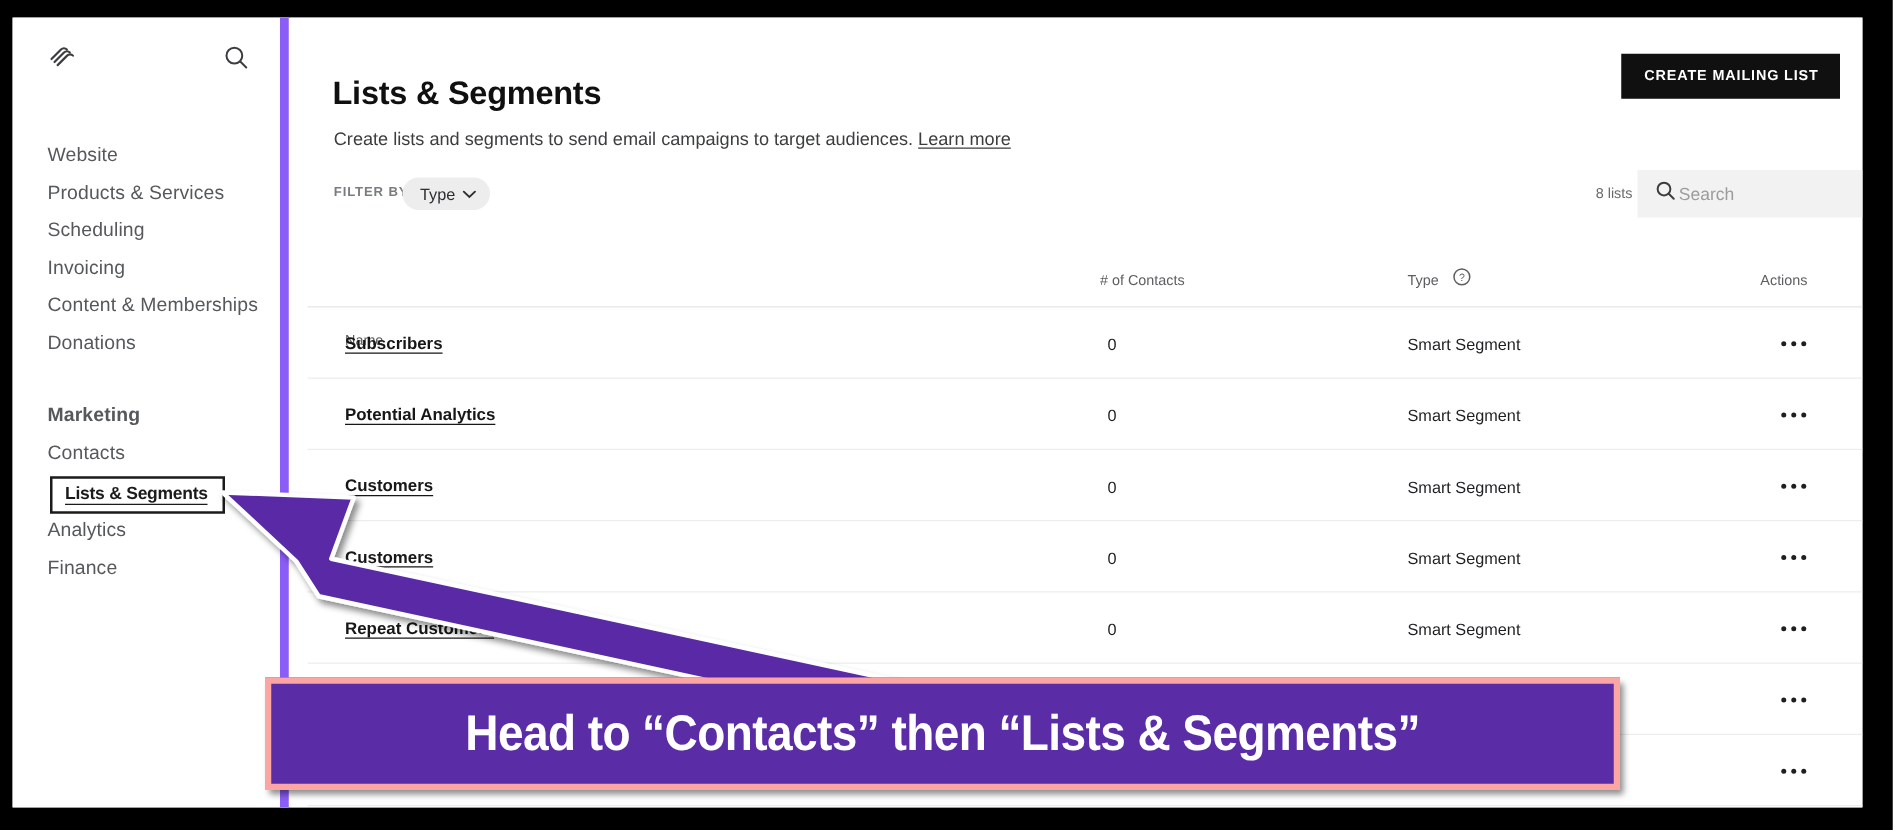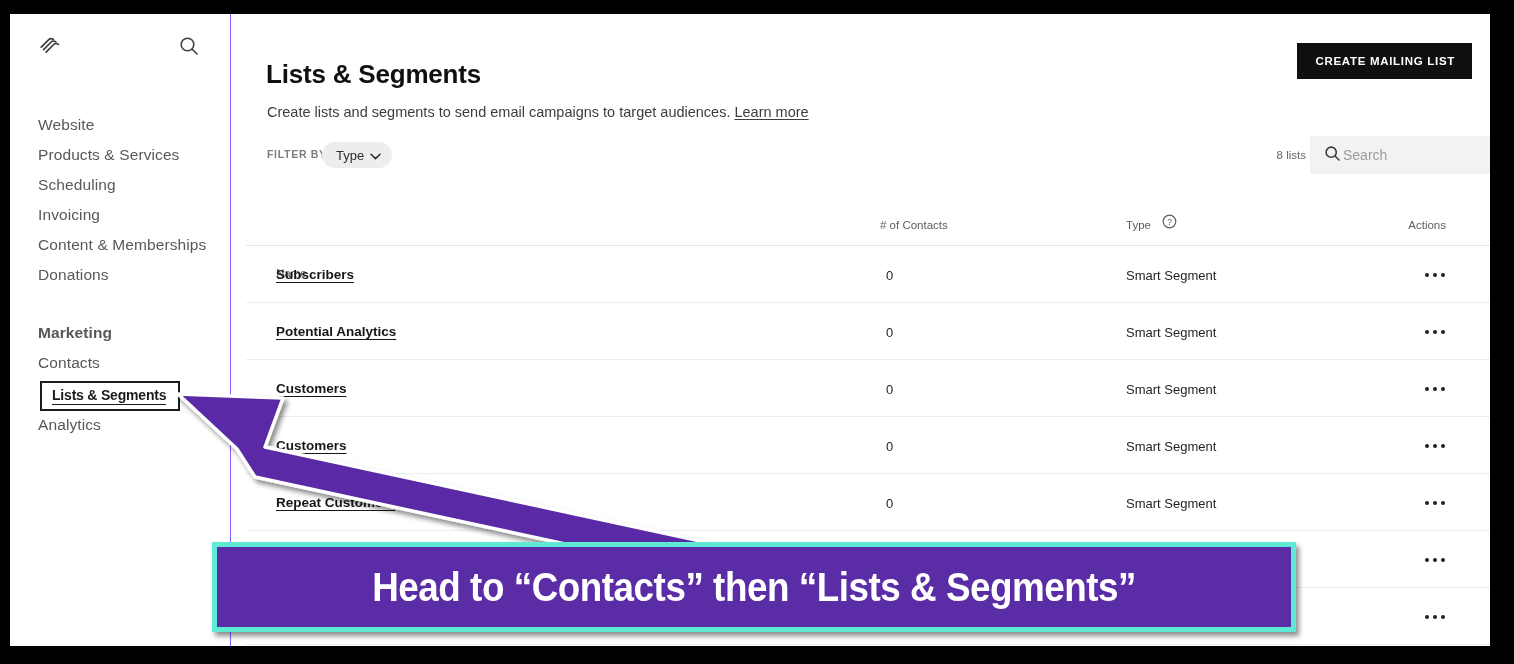--- a/index.html
+++ b/index.html
@@ -18,21 +18,21 @@
     background: #ffffff;
     overflow: hidden;
   }
 
   
   #sidebar {
     position: absolute;
     left: 0; top: 0;
     width: 221px; height: 632px;
     background: #ffffff;
-    border-right: 1px solid #8b5cf6;
+    border-right: 7px solid #8b5cf6;
   }
   .sb-top {
     position: absolute;
     left: 0; top: 0;
     width: 221px; height: 62px;
   }
   .sq-logo {
     position: absolute;
     left: 27px; top: 19px;
     width: 26px; height: 26px;
@@ -230,21 +230,21 @@
     position: absolute;
     left: 0; top: 0;
     width: 1514px; height: 664px;
     pointer-events: none;
   }
   #banner {
     position: absolute;
     left: 212px; top: 542px;
     width: 1084px; height: 90px;
     background: #5a2ca6;
-    border: 5px solid #5eead4;
+    border: 5px solid #fca5a5;
     box-shadow: 3px 4px 5px rgba(0,0,0,0.45);
     display: flex;
     align-items: center;
     justify-content: center;
   }
   #banner .txt {
     color: #ffffff;
     font-size: 40px;
     font-weight: 700;
     letter-spacing: -0.5px;
@@ -285,20 +285,21 @@
       <a class="sb-item">Content &amp; Memberships</a>
       <a class="sb-item">Donations</a>
       <a class="sb-item gap">Marketing</a>
       <a class="sb-item">Contacts</a>
       <div class="sb-item highlight-wrap">
         <span class="sb-highlight">
           <span>Lists &amp; Segments</span>
         </span>
       </div>
       <a class="sb-item">Analytics</a>
+      <a class="sb-item">Finance</a>
     </div>
   </nav>
 
   <main id="main">
 
     <h1 class="page-title">Lists &amp; Segments</h1>
 
     <p class="page-sub">
       <span>Create lists and segments to send email campaigns to target audiences.</span>
       <a href="#">Learn more</a>

